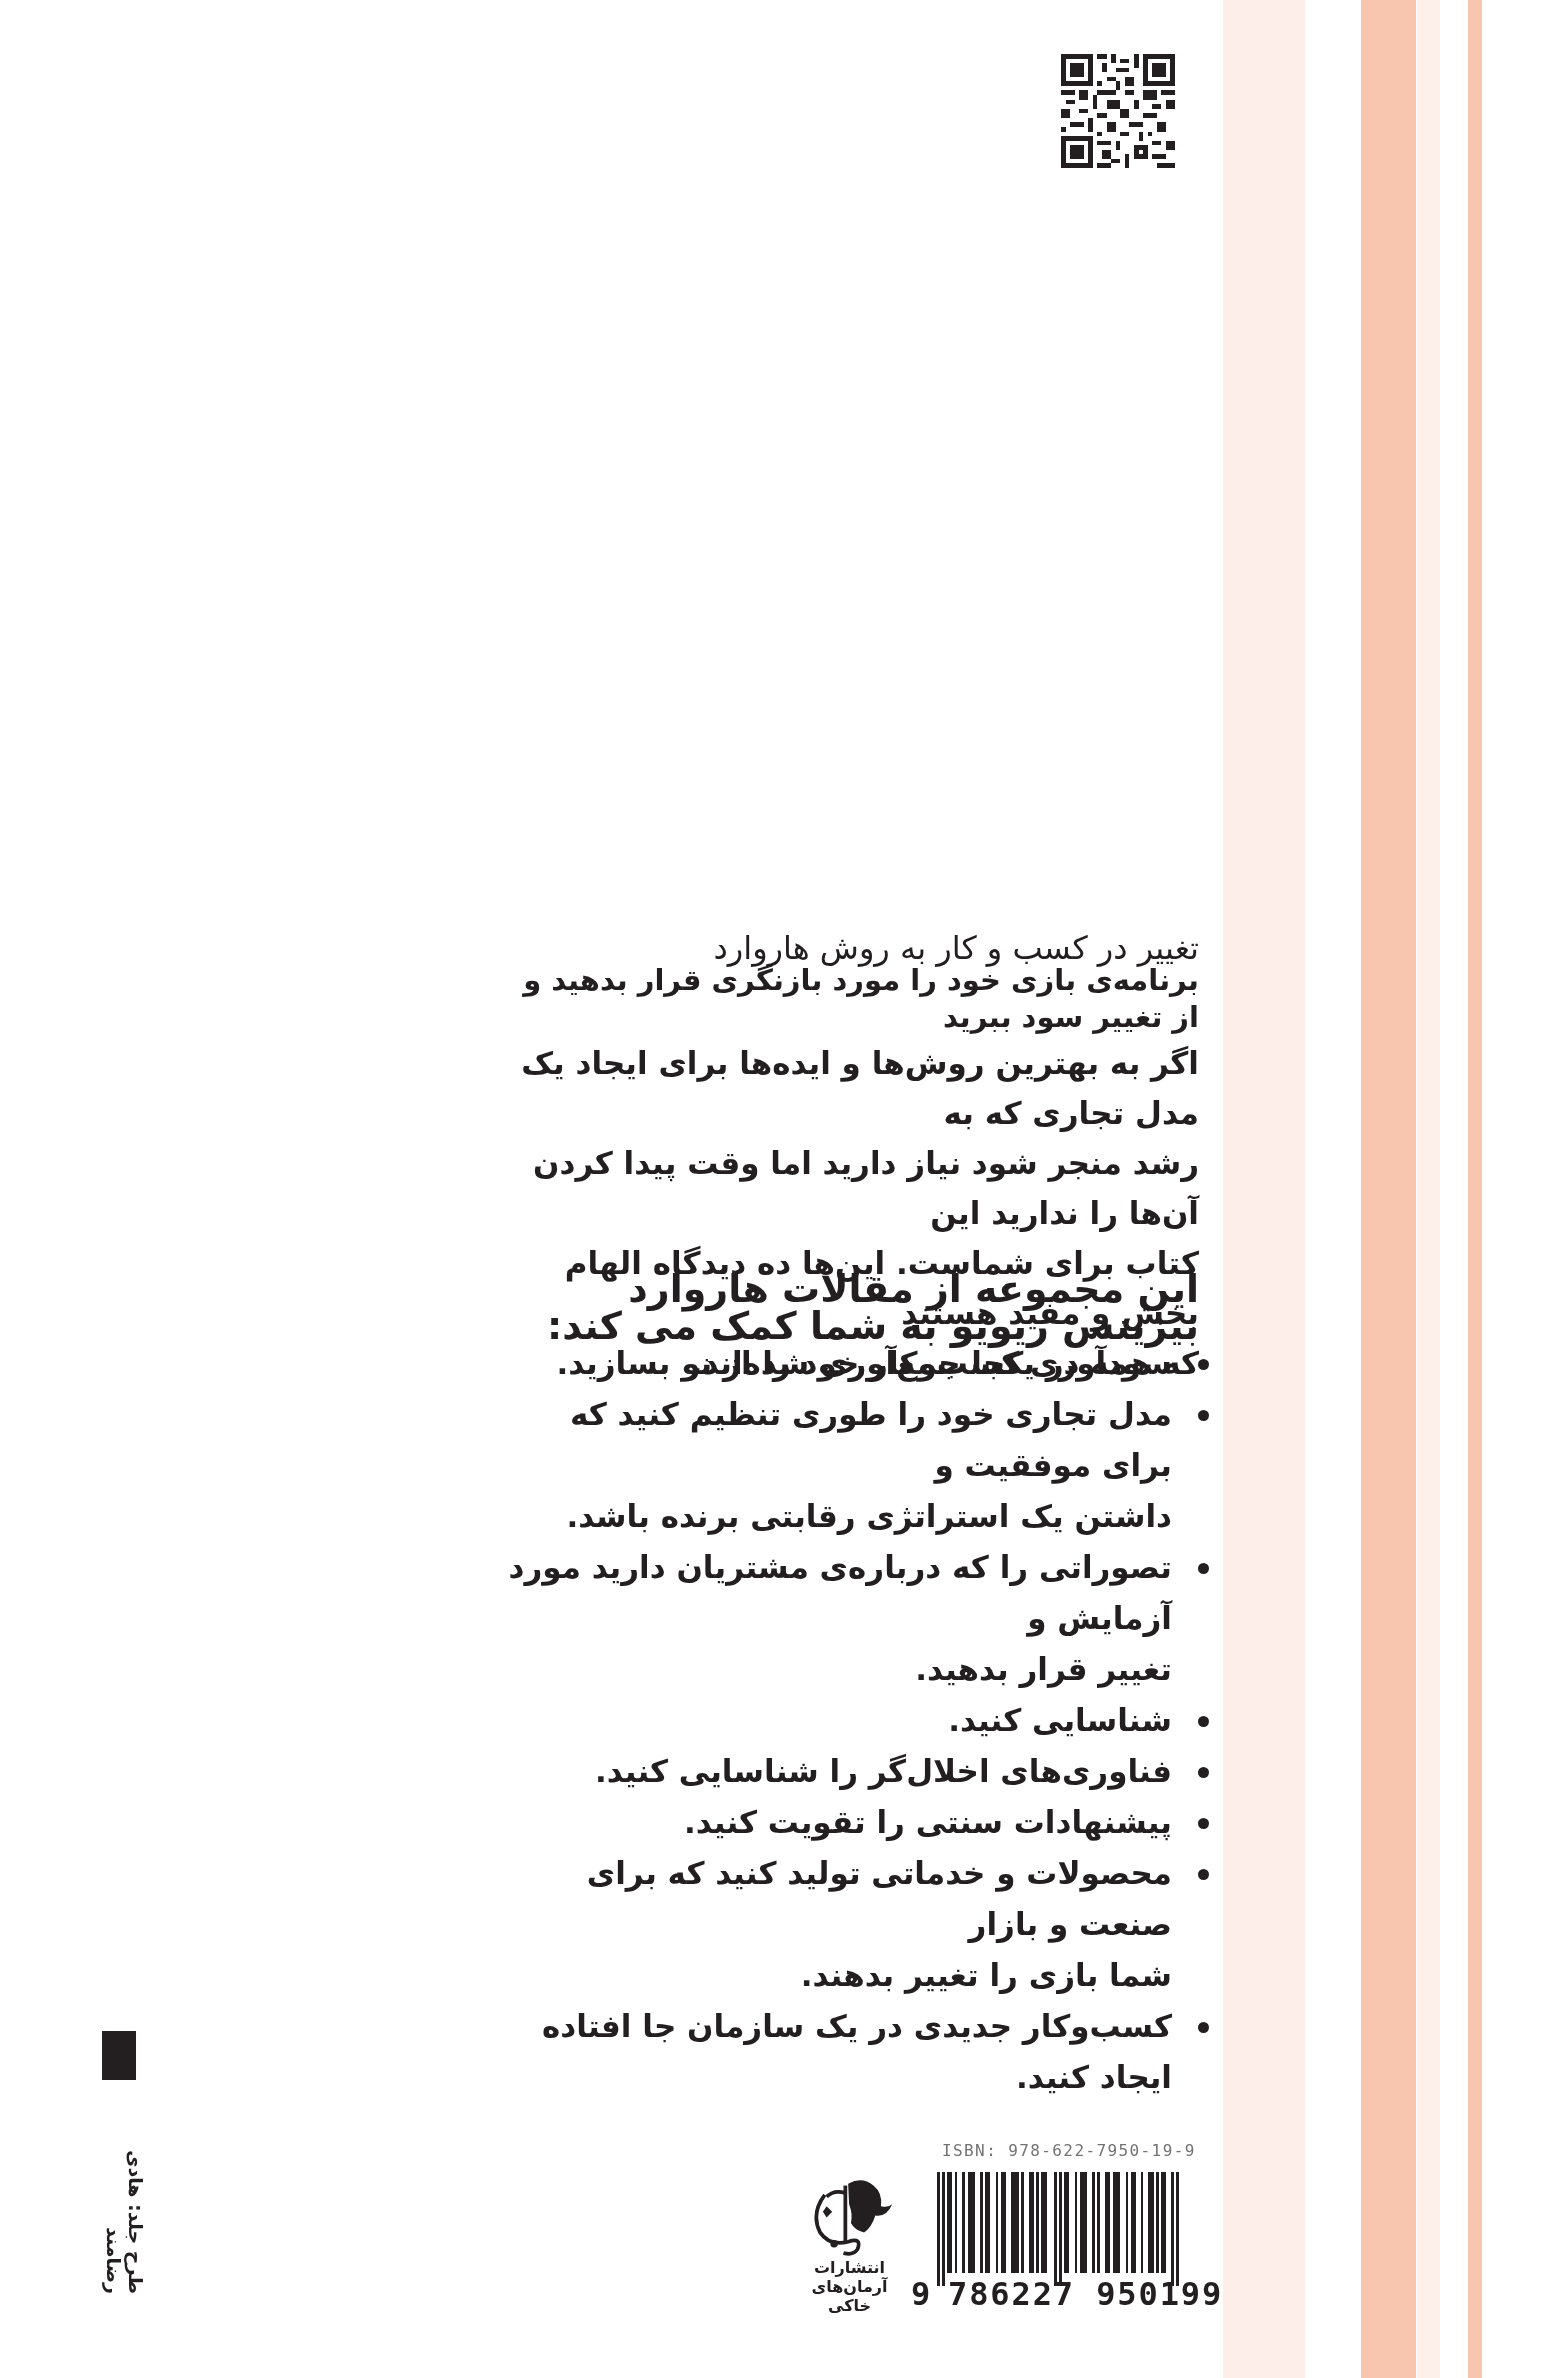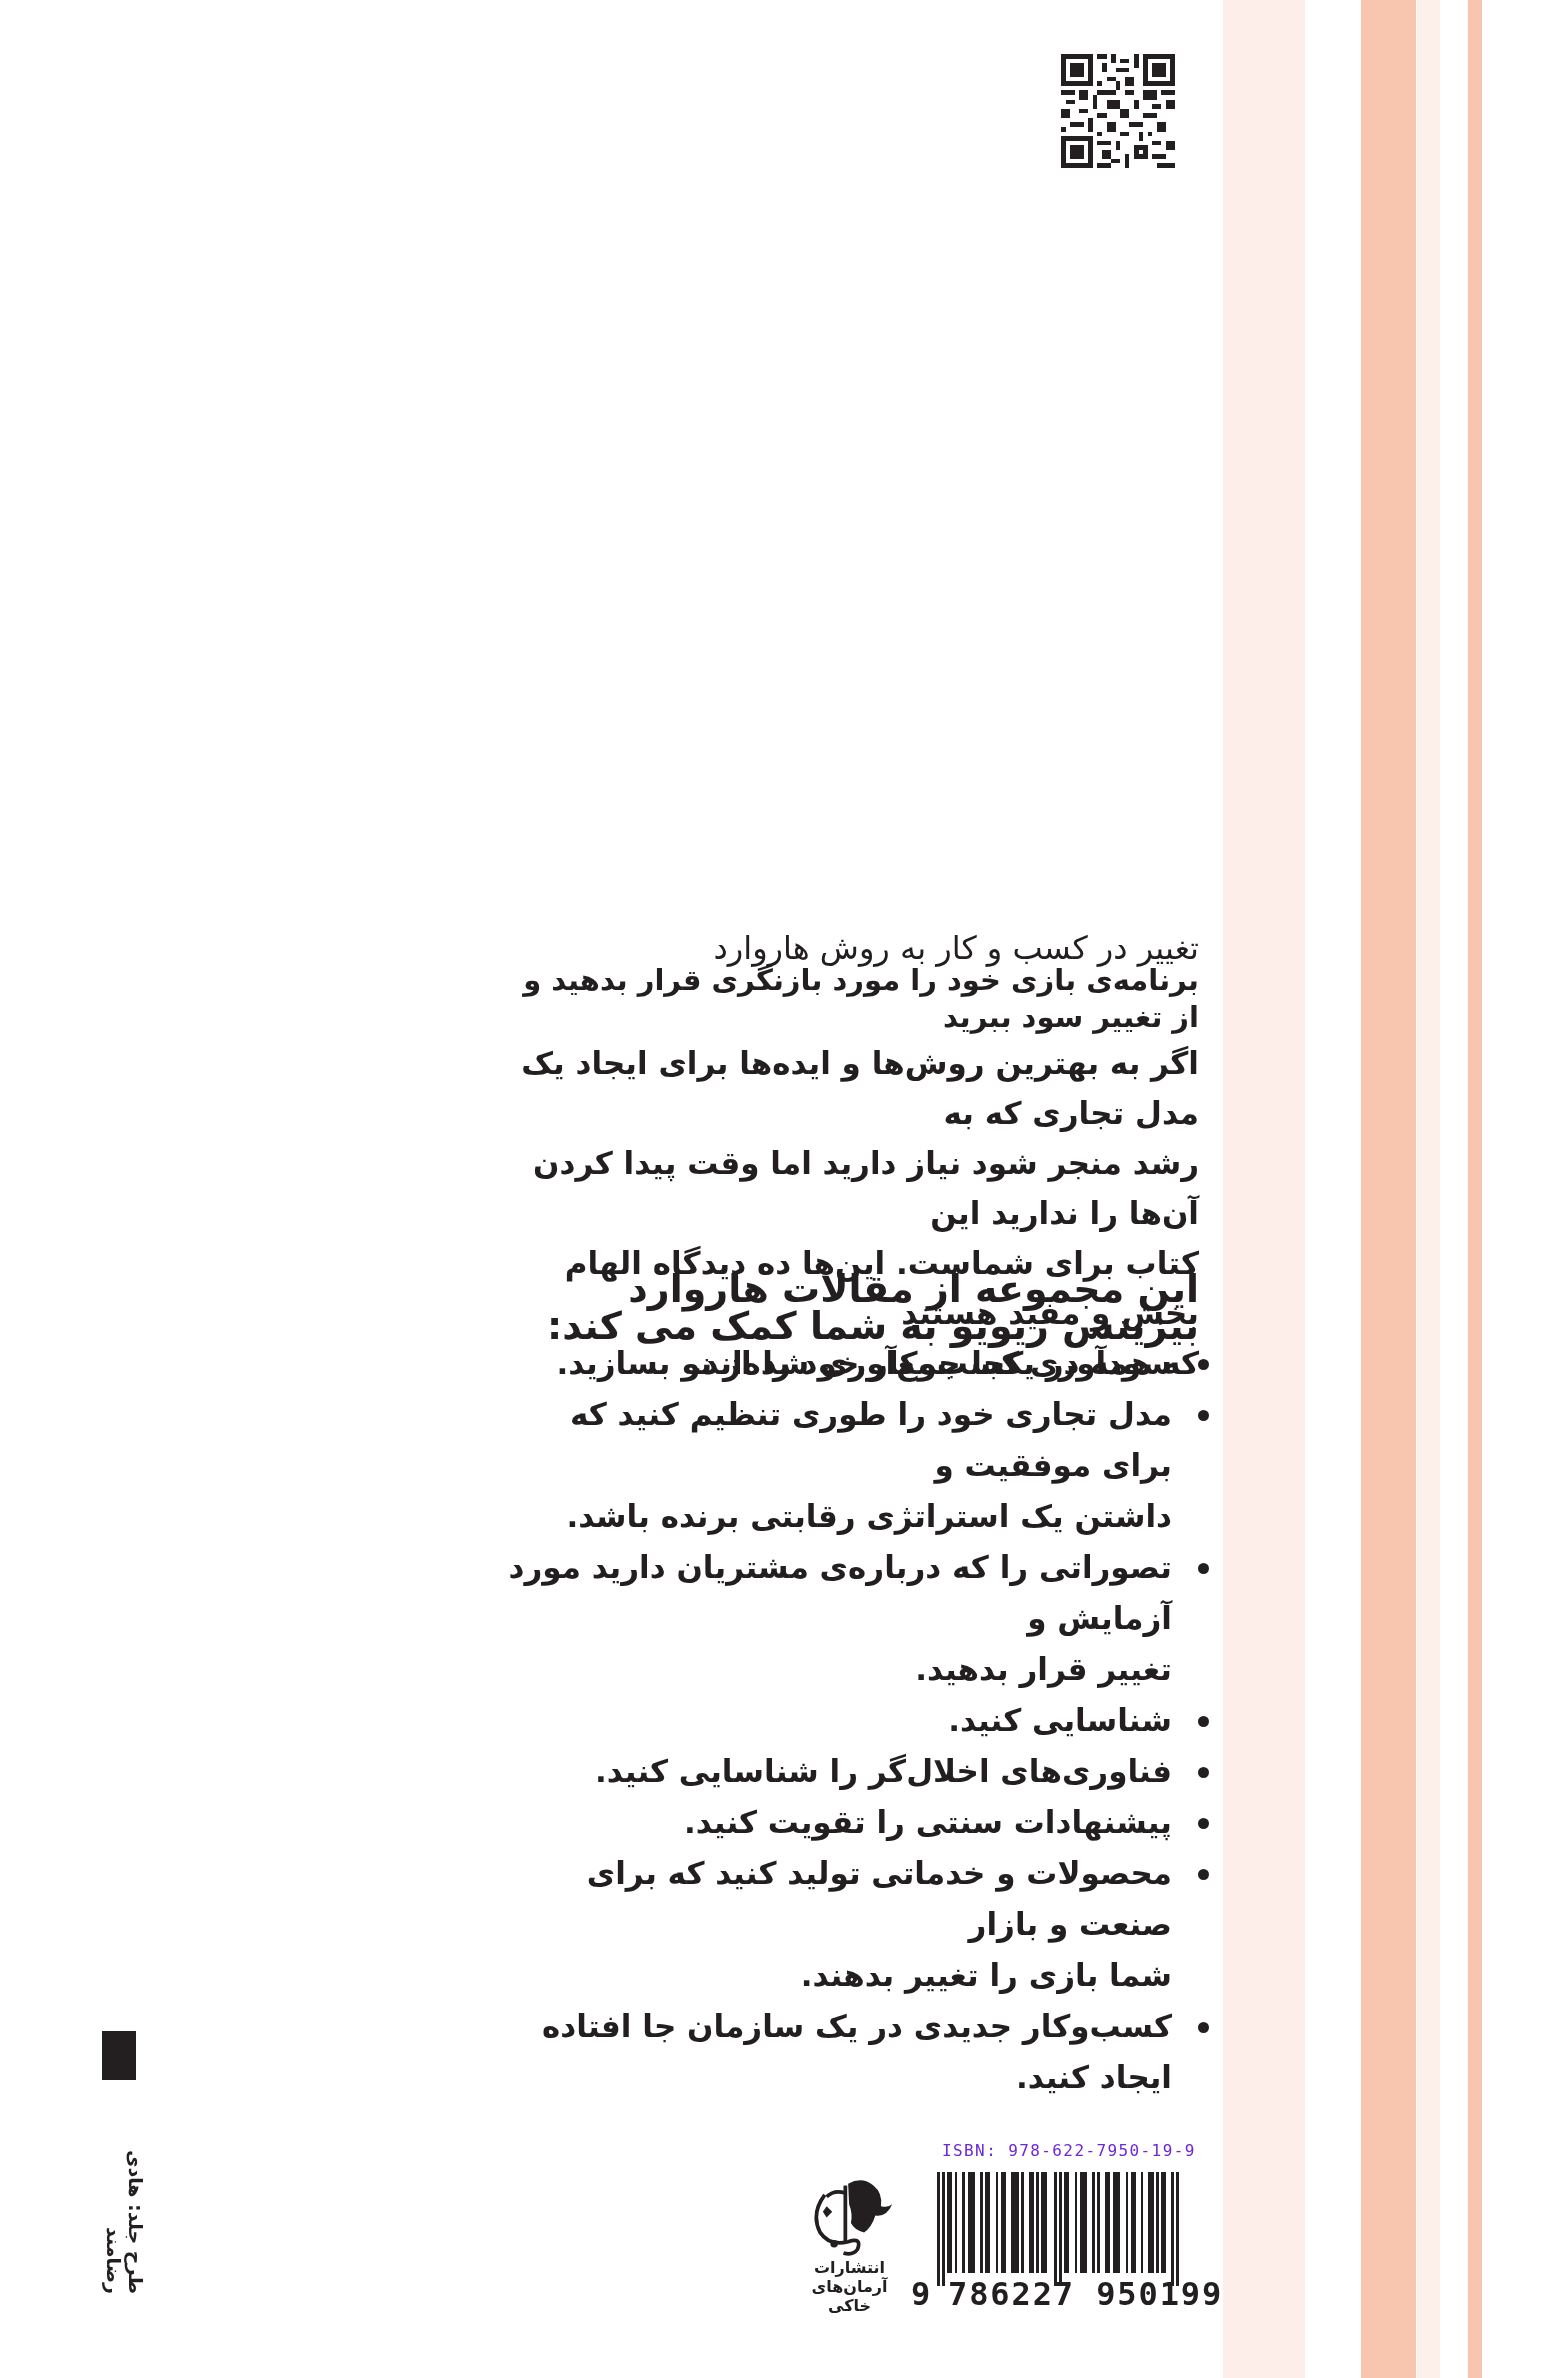--- a/index.html
+++ b/index.html
@@ -43,21 +43,21 @@
     }
     .bullets li { position: relative; padding-right: 39px; margin: 0; }
     .bullets .dot {
       position: absolute; right: 1.9px; top: 20.6px; width: 11.2px; height: 11.2px;
       border-radius: 50%; background: #231f20;
     }
 
     .isbn-label {
       position: absolute; left: 942px; top: 2141px;
       font-family: "DejaVu Sans Mono", monospace; font-size: 16px;
-      letter-spacing: 1.4px; color: #6d28d9;
+      letter-spacing: 1.4px; color: #737373;
     }
     .barcode { position: absolute; left: 937px; top: 2172px; width: 242px; height: 114px; }
     .barcode-digits {
       position: absolute; top: 2275px; font-family: "DejaVu Sans Mono", monospace;
       font-size: 32px; font-weight: bold; color: #231f20; letter-spacing: 1.9px;
     }
     .bd-first { left: 911px; }
     .bd-rest { left: 948px; }
 
     .publisher-logo { position: absolute; left: 806px; top: 2176px; width: 89px; height: 80px; }

